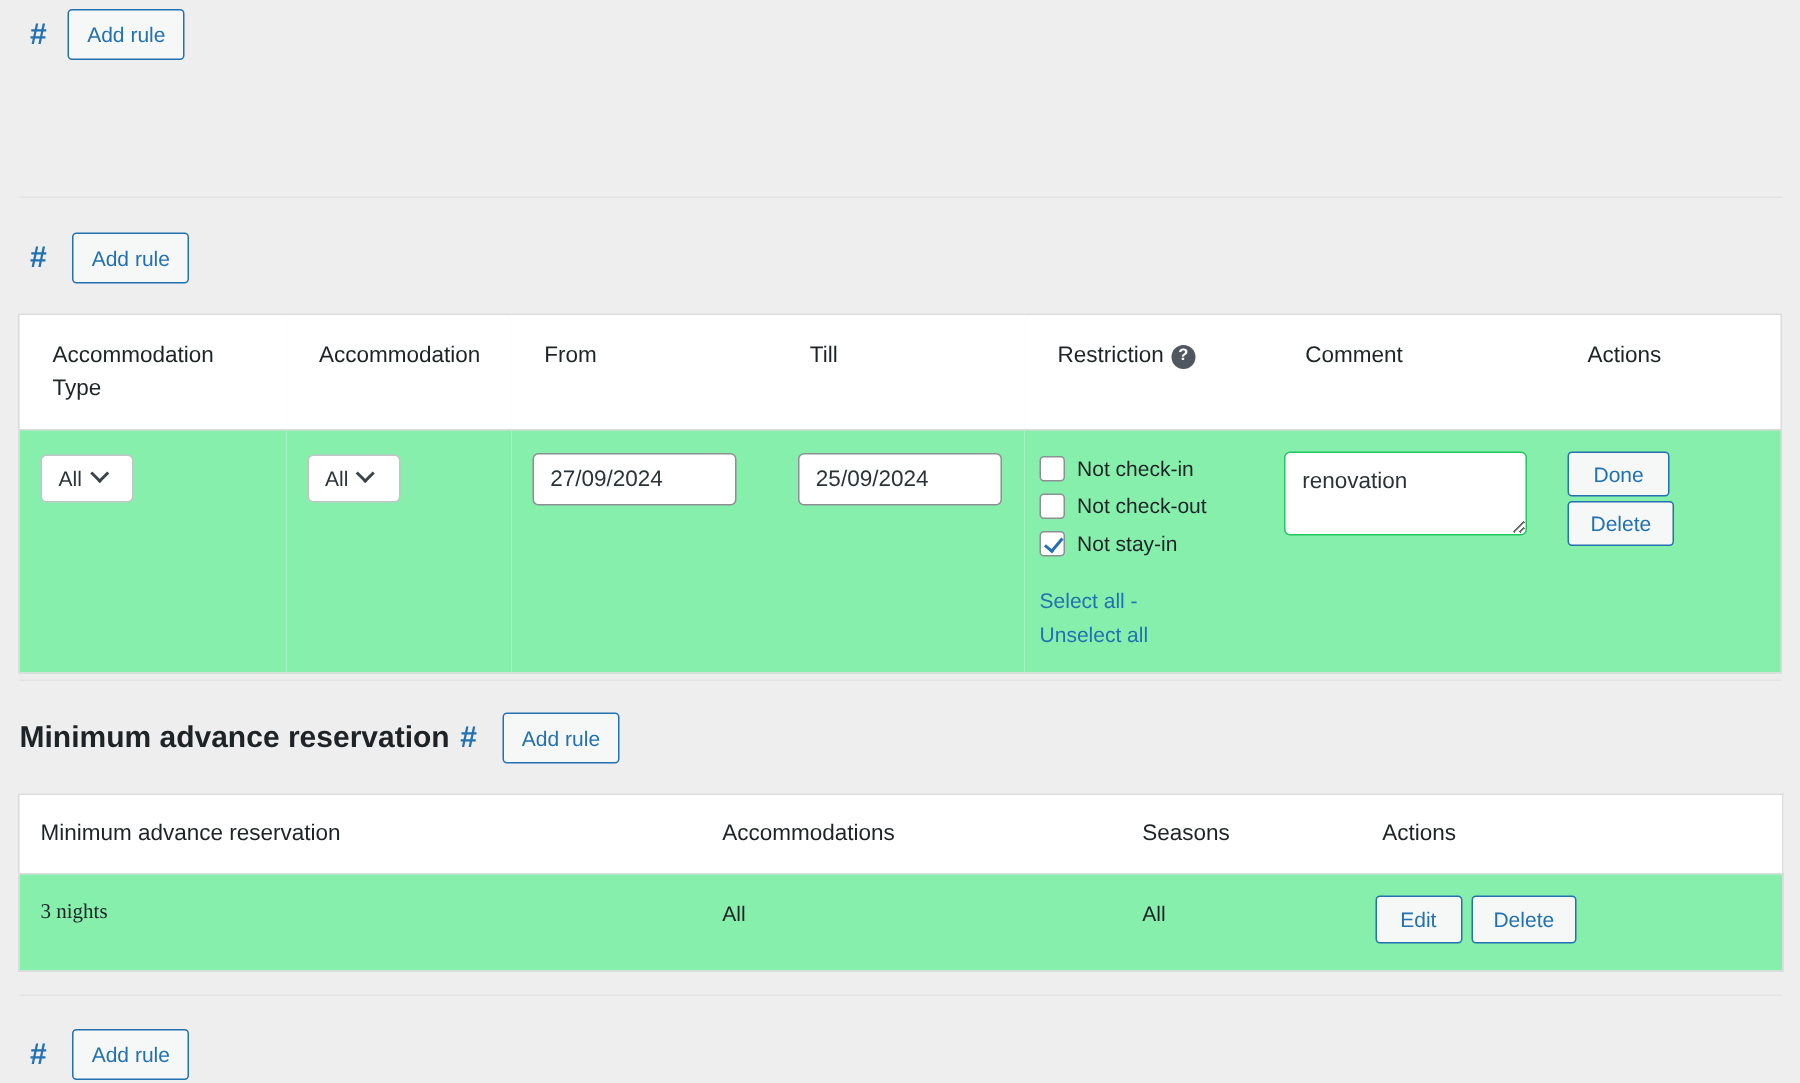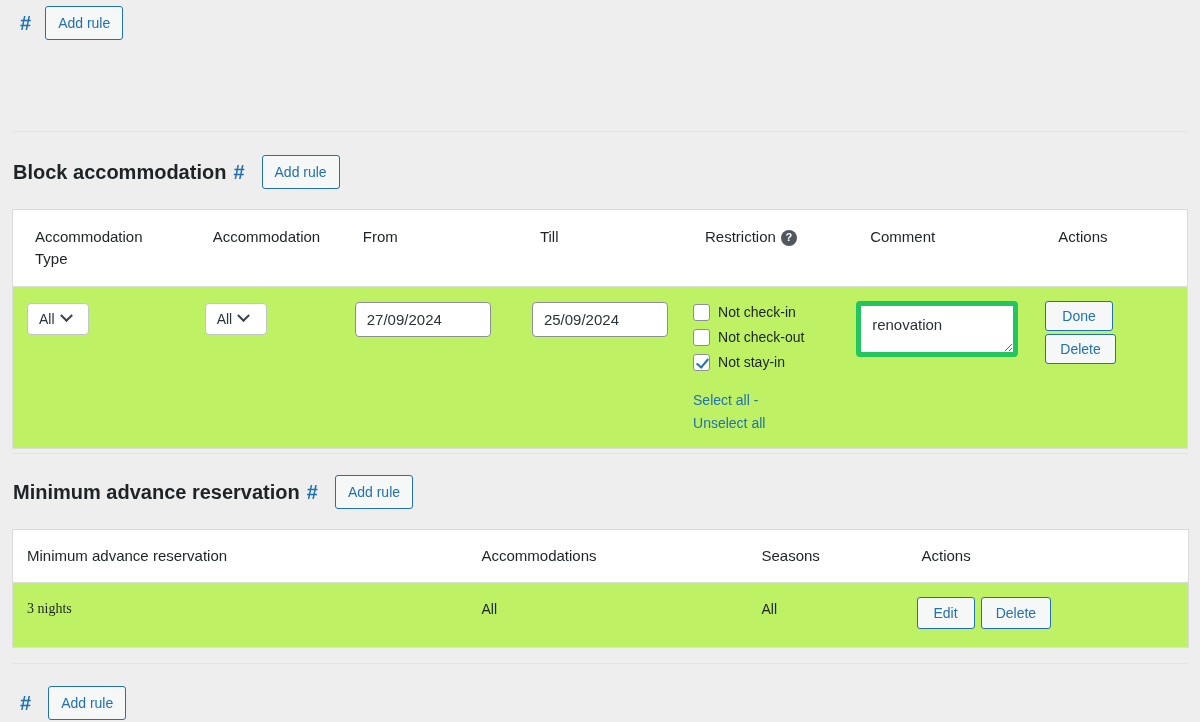--- a/index.html
+++ b/index.html
@@ -83,21 +83,21 @@
     border-bottom: 1px solid #dcdcde;
     text-align: left;
     font-weight: normal;
     font-size: 15px;
     color: #1d2327;
     padding: 16px 22px;
     vertical-align: top;
     line-height: 1.45;
   }
   .data-table tbody td {
-    background: #bef264;
+    background: #86efac;
     padding: 12px 14px;
     vertical-align: top;
     font-size: 14px;
     color: #1d2327;
   }
 
   
   .select-box {
     display: inline-flex;
     align-items: center;
@@ -128,21 +128,21 @@
     padding: 8px 11px;
     font-size: 15px;
     color: #2c3338;
     font-family: "Liberation Sans", sans-serif;
     width: 136px;
     outline: none;
   }
 
   .comment-area {
     background: #ffffff;
-    border: 5px solid #22c55e;
+    border: 1px solid #22c55e;
     border-radius: 4px;
     padding: 9px 11px;
     font-size: 15px;
     font-family: "Liberation Sans", sans-serif;
     color: #2c3338;
     width: 162px;
     height: 56px;
     resize: both;
     outline: none;
     line-height: 1.3;
@@ -223,21 +223,20 @@
 
   <div class="abs section-head" style="left:13px; top:6px;">
     <a class="anchor-hash">#</a>
     <button class="btn btn-add" style="margin-left:14px;">Add rule</button>
   </div>
 
 
   <hr class="divider abs" style="left:13px; top:131px; width:1175px;">
 
   <div class="abs section-head" style="left:13px; top:155px;">
-    <h2 class="section-title">Block accommodation</h2>
     <a class="anchor-hash">#</a>
     <button class="btn btn-add" style="margin-left:17px;">Add rule</button>
   </div>
 
   <table class="data-table abs" style="left:12px; top:209px;">
     <colgroup>
       <col style="width:178px">
       <col style="width:150px">
       <col style="width:177px">
       <col style="width:165px">

